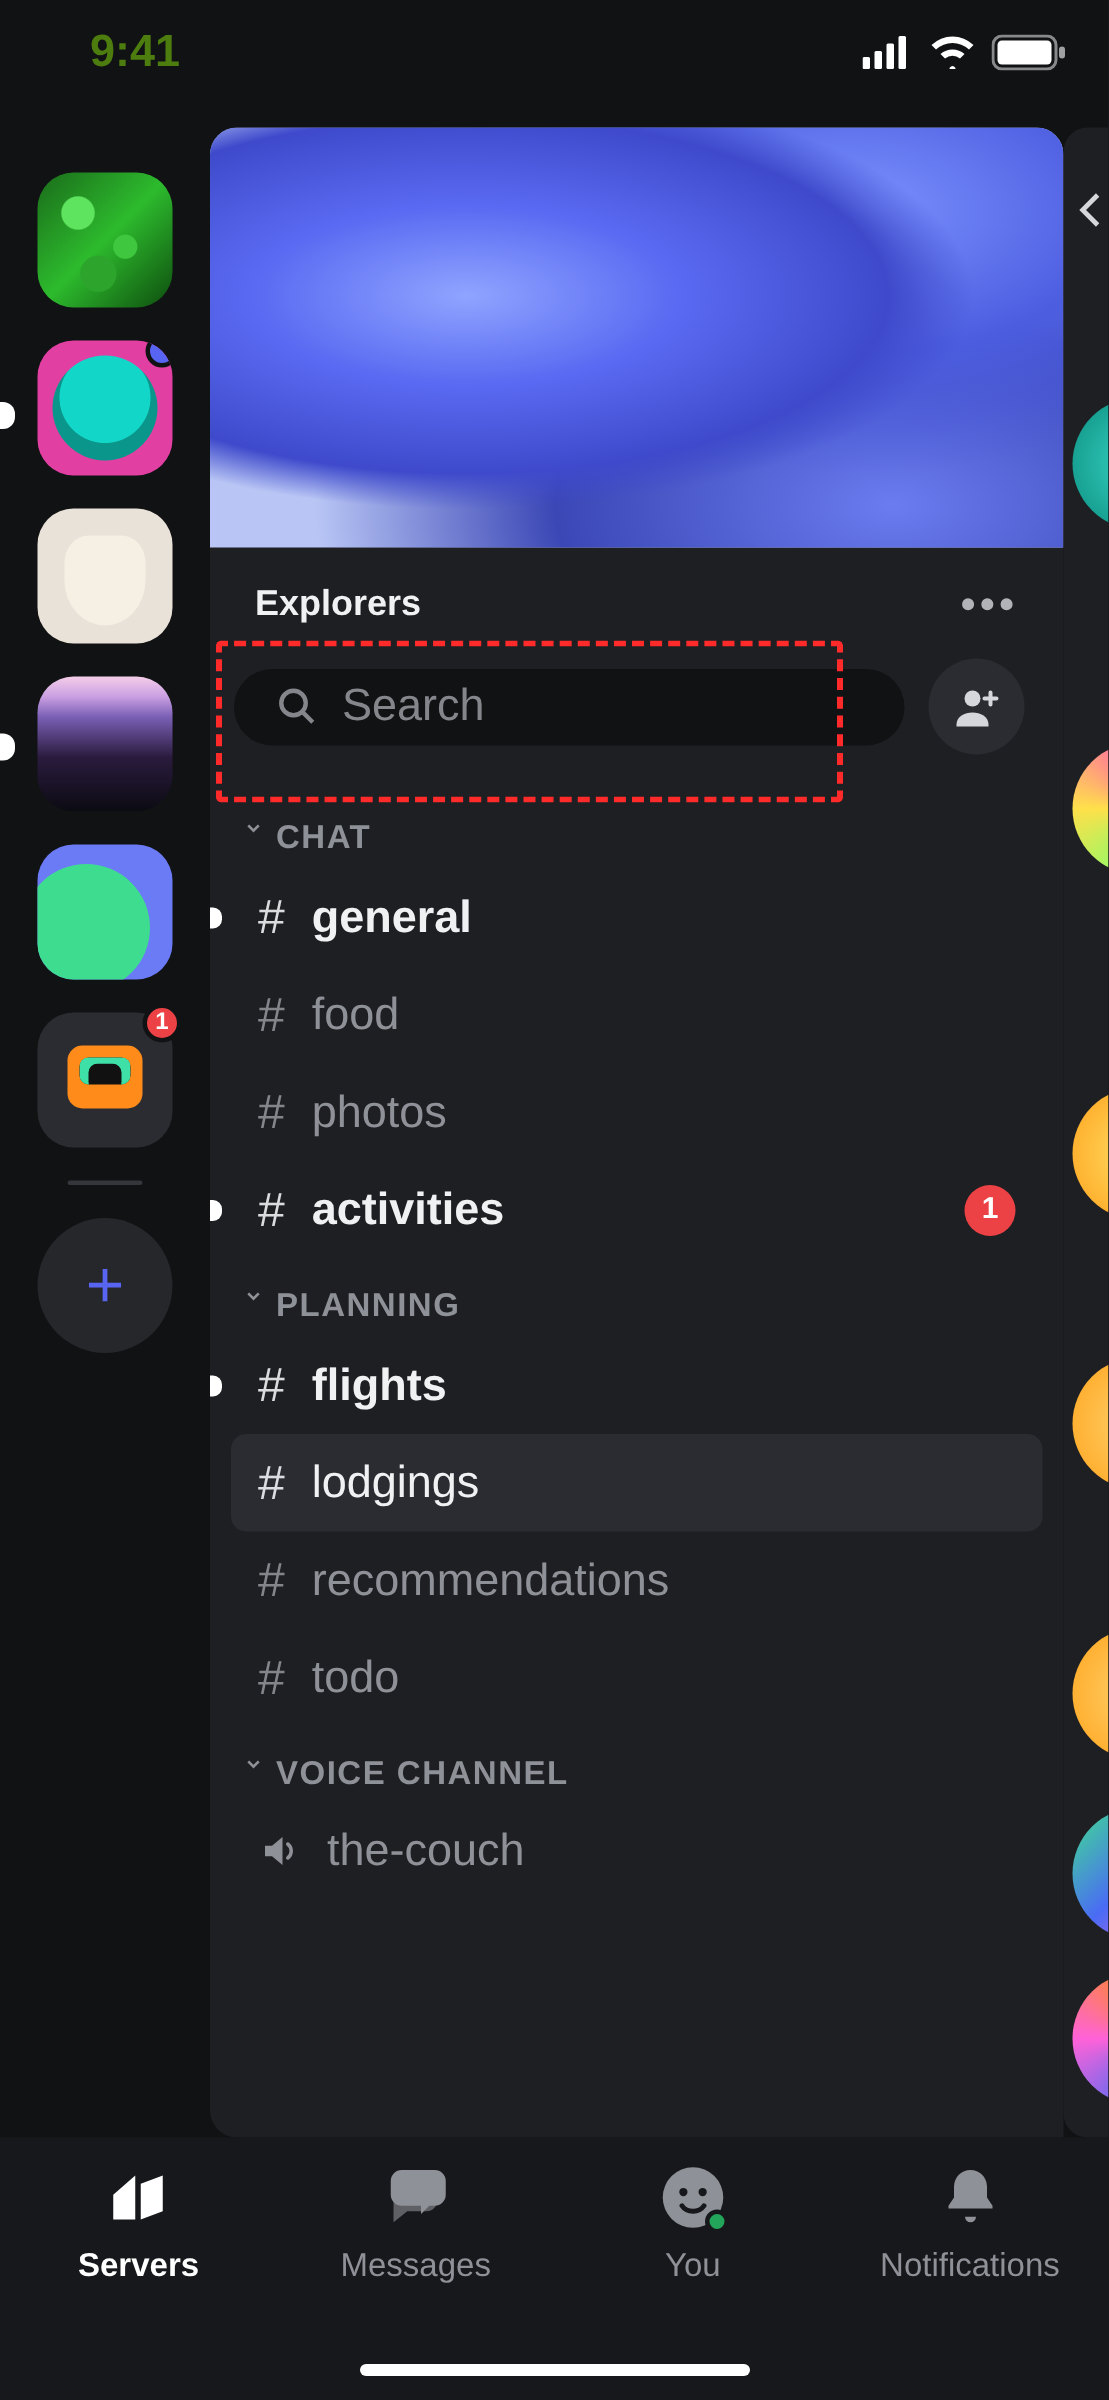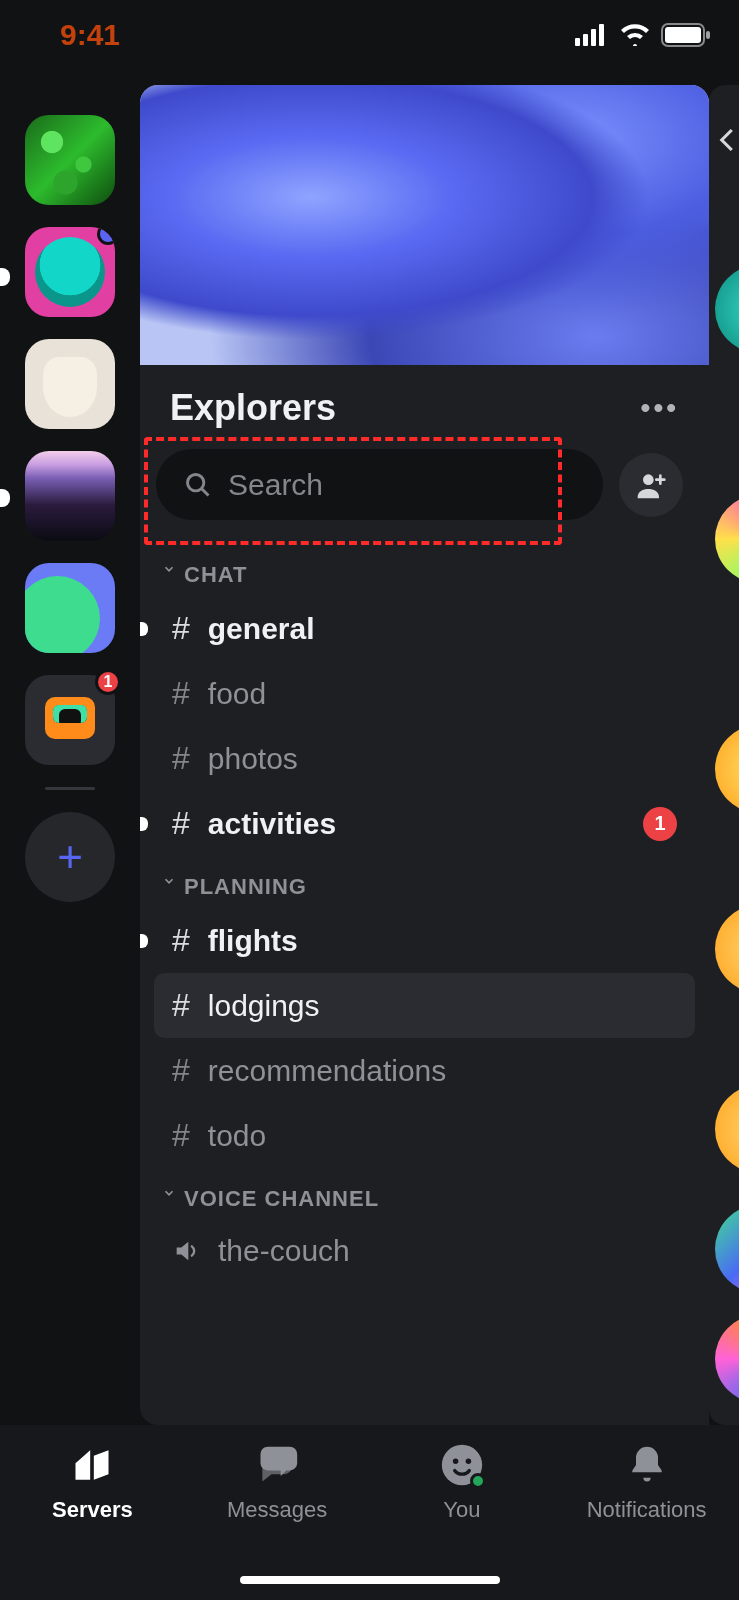--- a/index.html
+++ b/index.html
@@ -17,21 +17,21 @@
   .status-bar {
     position: absolute;
     top: 0; left: 0; right: 0;
     height: 70px;
     display: flex;
     justify-content: space-between;
     align-items: center;
     padding: 0 28px 0 60px;
     font-size: 30px;
     font-weight: 600;
-    color: #c2410c;
+    color: #4d7c0f;
   }
   .status-right { display: flex; align-items: center; gap: 10px; }
 
   
   .app {
     position: absolute;
     top: 85px;
     left: 0;
     right: 0;
     bottom: 175px;
@@ -103,31 +103,31 @@
     background: radial-gradient(ellipse at 30% 40%, #8fa4ff 0%, #5a6af2 25%, #3e4acb 50%, transparent 60%),
                 radial-gradient(ellipse at 75% 20%, #7d93ff 0%, #4c5de0 30%, transparent 55%),
                 radial-gradient(ellipse at 80% 90%, #6a7cf0 0%, #3b47b5 35%, transparent 60%),
                 #b9c6f5;
   }
 
   .server-header {
     display:flex;align-items:center;justify-content:space-between;
     padding: 22px 30px 10px 30px;
   }
-  .server-title{font-size:36px;font-weight:700;color:#f0f1f3;}
+  .server-title{font-size:24px;font-weight:700;color:#f0f1f3;}
   .more-dots{color:#b1b3b8;font-size:28px;letter-spacing:3px;font-weight:700;}
 
   .search-row{
     display:flex;align-items:center;gap:16px;
     padding:10px 26px 16px 16px;
     position:relative;
   }
   .search-box{
     flex:1;display:flex;align-items:center;gap:16px;
-    background:#111214;border-radius:36px;height:71px;padding:0 28px;
+    background:#111214;border-radius:36px;height:51px;padding:0 28px;
     color:#84868c;font-size:30px;
   }
   .invite-btn{
     width:64px;height:64px;border-radius:50%;background:#2b2c31;
     display:flex;align-items:center;justify-content:center;color:#d6d7da;
     flex:0 0 auto;
   }
   .search-highlight{
     position:absolute;left:4px;top:-2px;width:418px;height:108px;
     border:4px dashed #ff2b2b;border-radius:4px;pointer-events:none;

